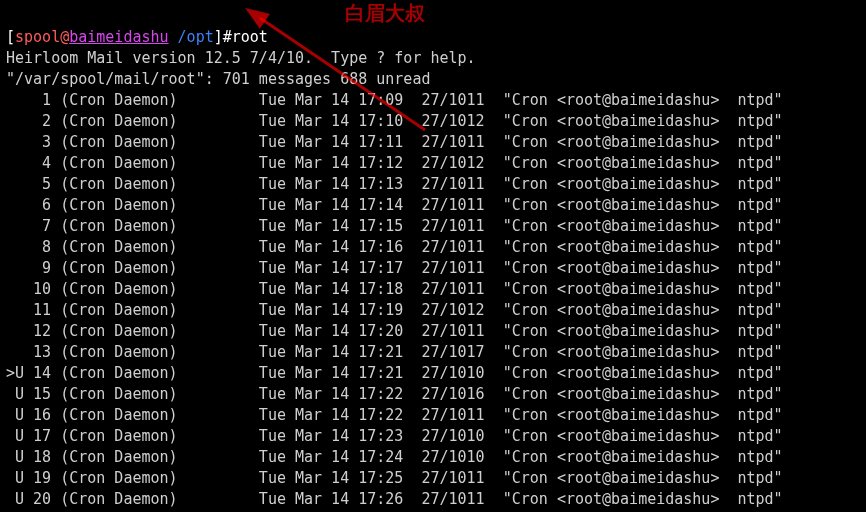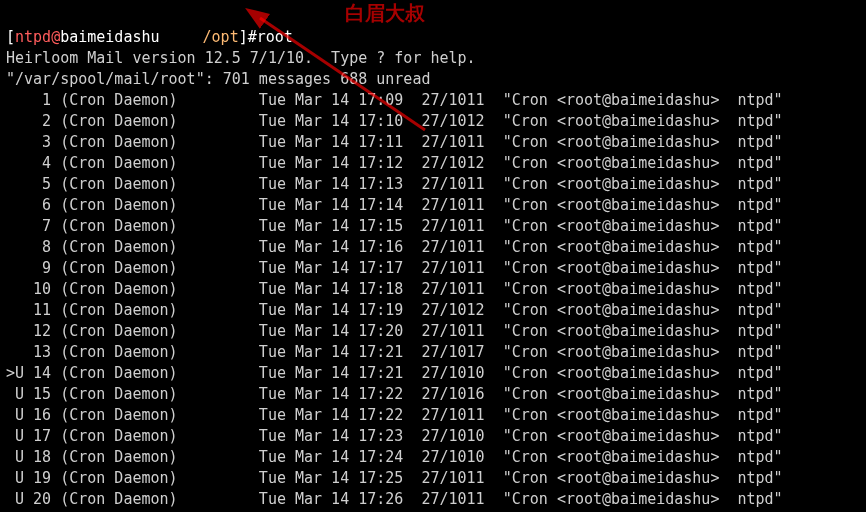--- a/index.html
+++ b/index.html
@@ -16,22 +16,22 @@
     font-size:15px;
     line-height:21px;
     color:#cfcfcf;
     white-space:pre;
     padding:6px 6px 0 6px;
     letter-spacing:0px;
   }
   .ps1-open, .ps1-close, .ps1-hash{color:#ffffff;}
   .ps1-user{color:#ff5c5c;}
   .ps1-at{color:#ff5c5c;}
-  .ps1-host{color:#ffffff;}
-  .ps1-path{color:#fdba74;margin-left:34px;}
+  .ps1-host{color:#d946ef;text-decoration:underline;}
+  .ps1-path{color:#3b82f6;}
   .cmd{color:#ffffff;}
 
   .hdr{color:#cfcfcf;}
   .row{color:#cfcfcf;}
 
   
   .watermark{
     position:absolute;
     top:0px;
     left:345px;
@@ -48,22 +48,22 @@
     position:absolute;
     top:0;
     left:0;
     pointer-events:none;
   }
 </style>
 </head>
 <body>
 
 <div class="term">
-<span><span class="ps1-open">[</span><span class="ps1-user">ntpd</span><span class="ps1-at">@</span><span class="ps1-host">baimeidashu</span><span> </span><span class="ps1-path">/opt</span><span class="ps1-close">]</span><span class="ps1-hash">#</span><span class="cmd">root</span></span>
-<span class="hdr">Heirloom Mail version 12.5 7/1/10.  Type ? for help.</span>
+<span><span class="ps1-open">[</span><span class="ps1-user">spool</span><span class="ps1-at">@</span><span class="ps1-host">baimeidashu</span><span> </span><span class="ps1-path">/opt</span><span class="ps1-close">]</span><span class="ps1-hash">#</span><span class="cmd">root</span></span>
+<span class="hdr">Heirloom Mail version 12.5 7/4/10.  Type ? for help.</span>
 <span class="hdr">"/var/spool/mail/root": 701 messages 688 unread</span>
 <div id="rows-container"><span class="row">    1 (Cron Daemon)         Tue Mar 14 17:09  27/1011  "Cron &lt;root@baimeidashu&gt;  ntpd"</span>
 <span class="row">    2 (Cron Daemon)         Tue Mar 14 17:10  27/1012  "Cron &lt;root@baimeidashu&gt;  ntpd"</span>
 <span class="row">    3 (Cron Daemon)         Tue Mar 14 17:11  27/1011  "Cron &lt;root@baimeidashu&gt;  ntpd"</span>
 <span class="row">    4 (Cron Daemon)         Tue Mar 14 17:12  27/1012  "Cron &lt;root@baimeidashu&gt;  ntpd"</span>
 <span class="row">    5 (Cron Daemon)         Tue Mar 14 17:13  27/1011  "Cron &lt;root@baimeidashu&gt;  ntpd"</span>
 <span class="row">    6 (Cron Daemon)         Tue Mar 14 17:14  27/1011  "Cron &lt;root@baimeidashu&gt;  ntpd"</span>
 <span class="row">    7 (Cron Daemon)         Tue Mar 14 17:15  27/1011  "Cron &lt;root@baimeidashu&gt;  ntpd"</span>
 <span class="row">    8 (Cron Daemon)         Tue Mar 14 17:16  27/1011  "Cron &lt;root@baimeidashu&gt;  ntpd"</span>
 <span class="row">    9 (Cron Daemon)         Tue Mar 14 17:17  27/1011  "Cron &lt;root@baimeidashu&gt;  ntpd"</span>

